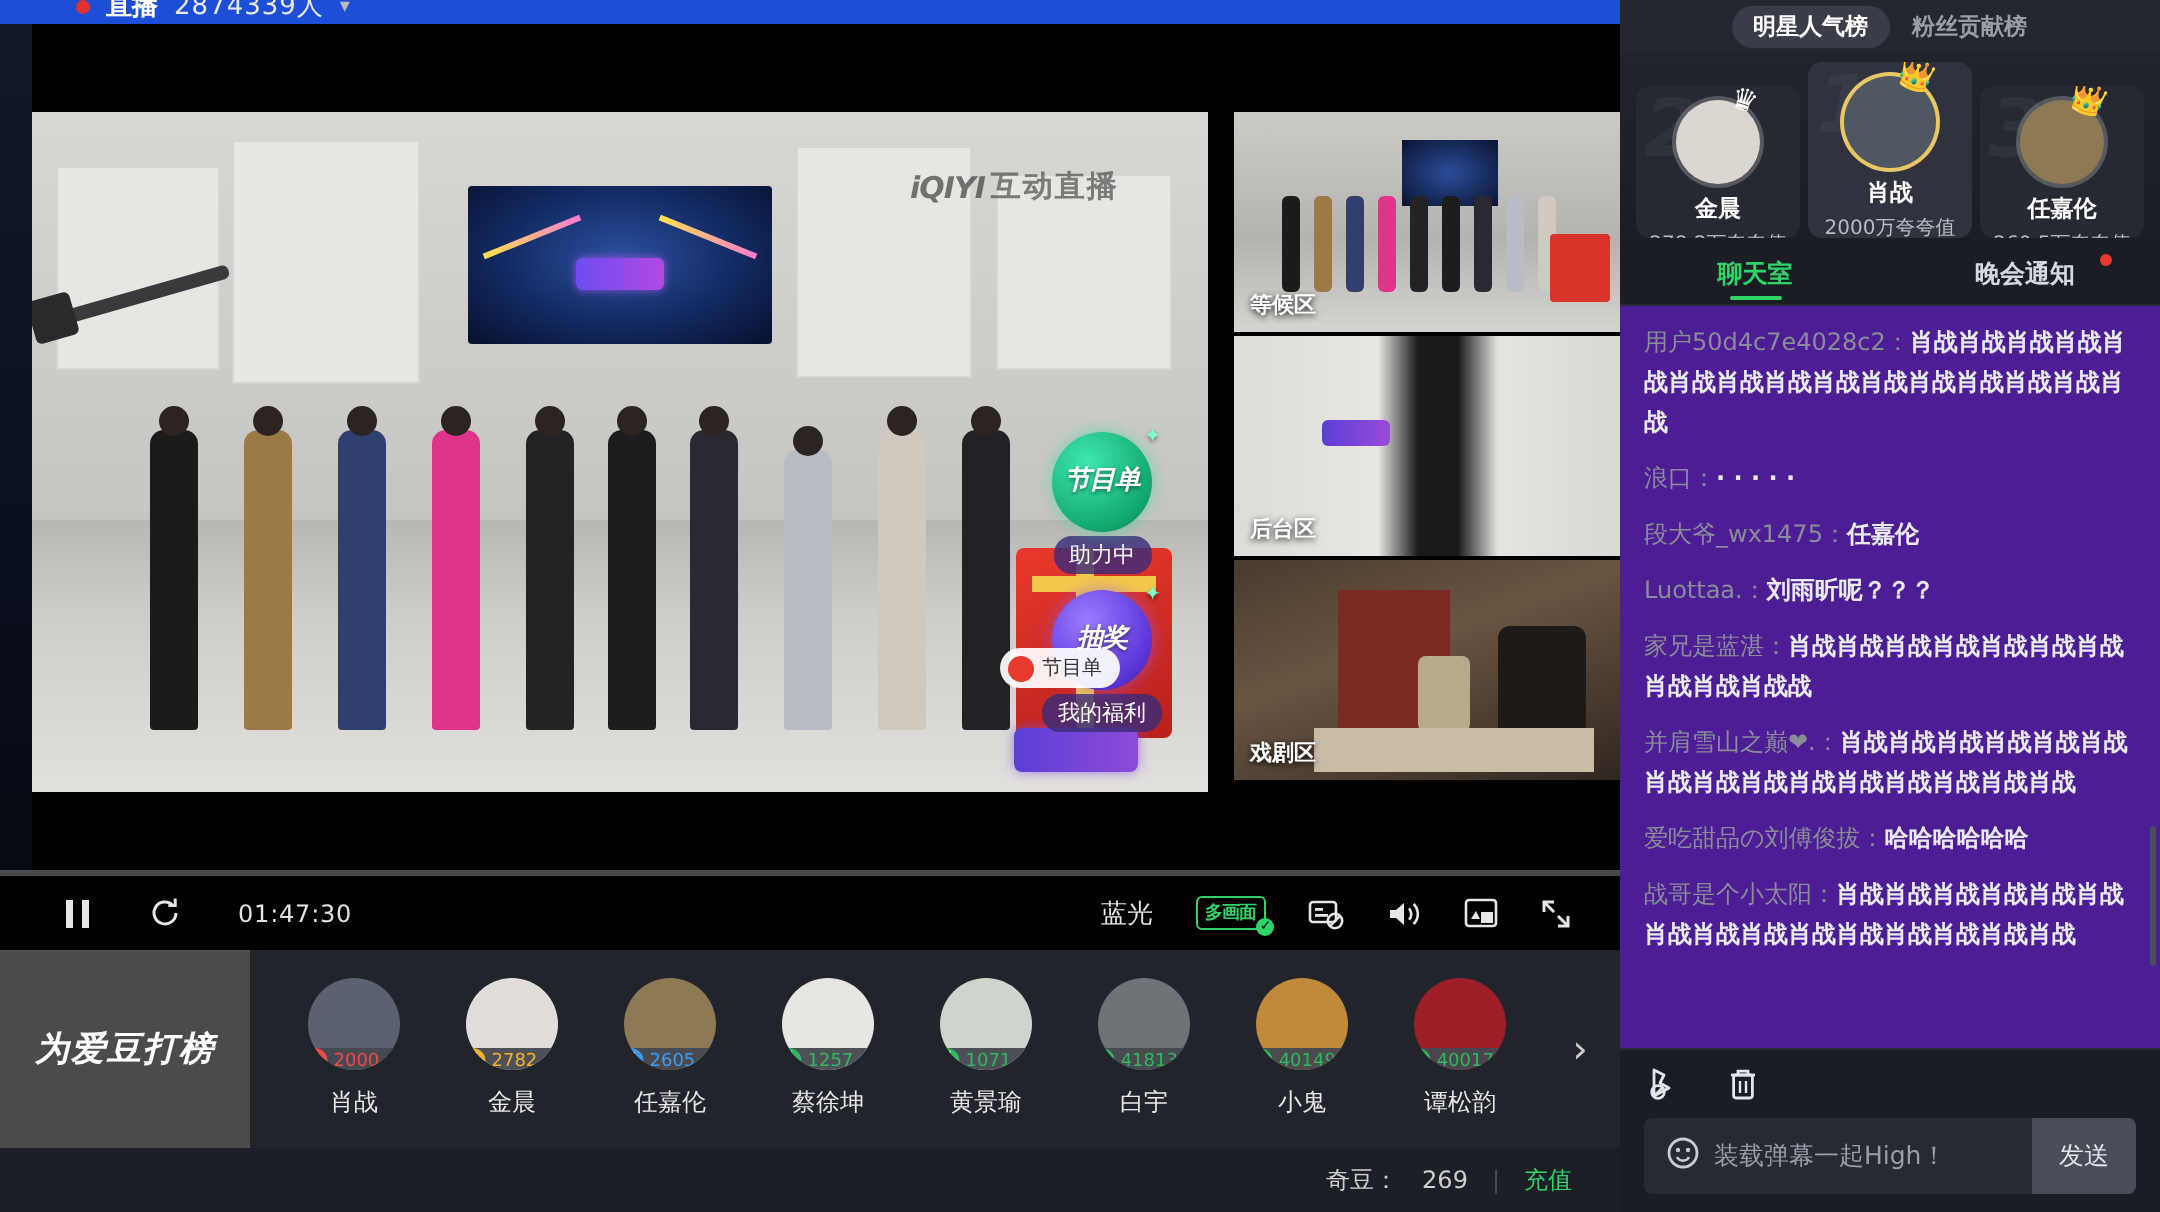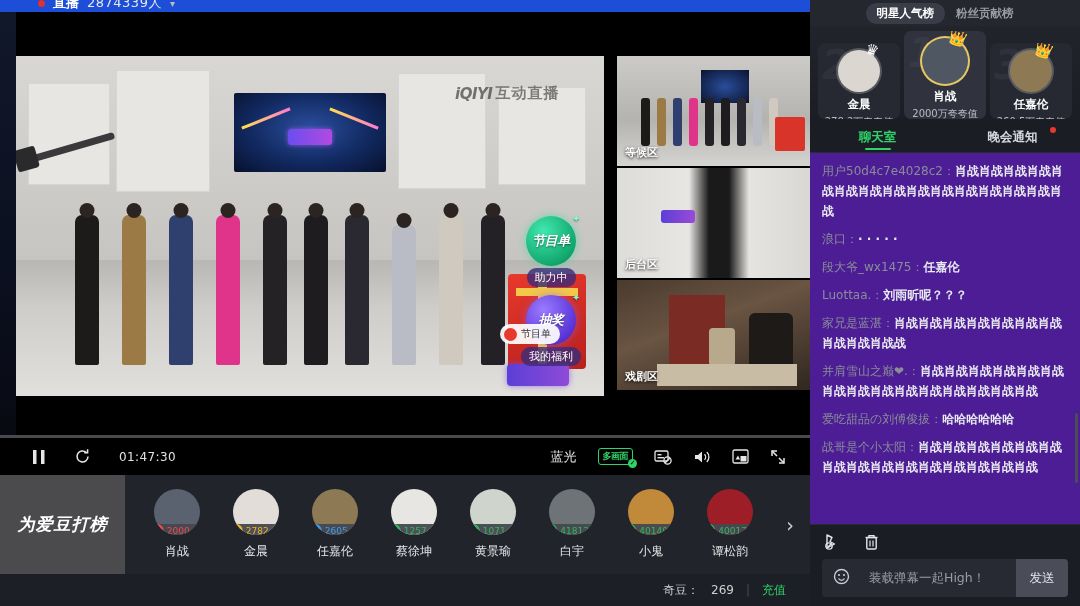--- a/index.html
+++ b/index.html
@@ -313,21 +313,21 @@
     padding-left:14px; border-top:1px solid #2a2c34; background:#1b1d24;
   }
   .tool-ic{ cursor:pointer; color:#e4e6ec; display:flex; align-items:center; }
 
   .chat-input-row{
     height:48px; flex:none; display:flex; align-items:center;
     padding:0 12px 8px 12px; background:#1b1d24;
   }
   .chat-input{
     flex:1; height:38px; background:#272a33; border-radius:4px 0 0 4px;
-    display:flex; align-items:center; padding-left:11px; gap:19px; cursor:text;
+    display:flex; align-items:center; padding-left:11px; gap:7px; cursor:text;
   }
   .chat-ph{ font-size:12.5px; color:#9a9da8; }
   .send-btn{
     width:52px; height:38px; background:#4a4d58; border-radius:0 4px 4px 0;
     display:flex; align-items:center; justify-content:center;
     font-size:12.5px; color:#e2e4ea; cursor:pointer;
   }
 </style>
 </head>
 <body>

